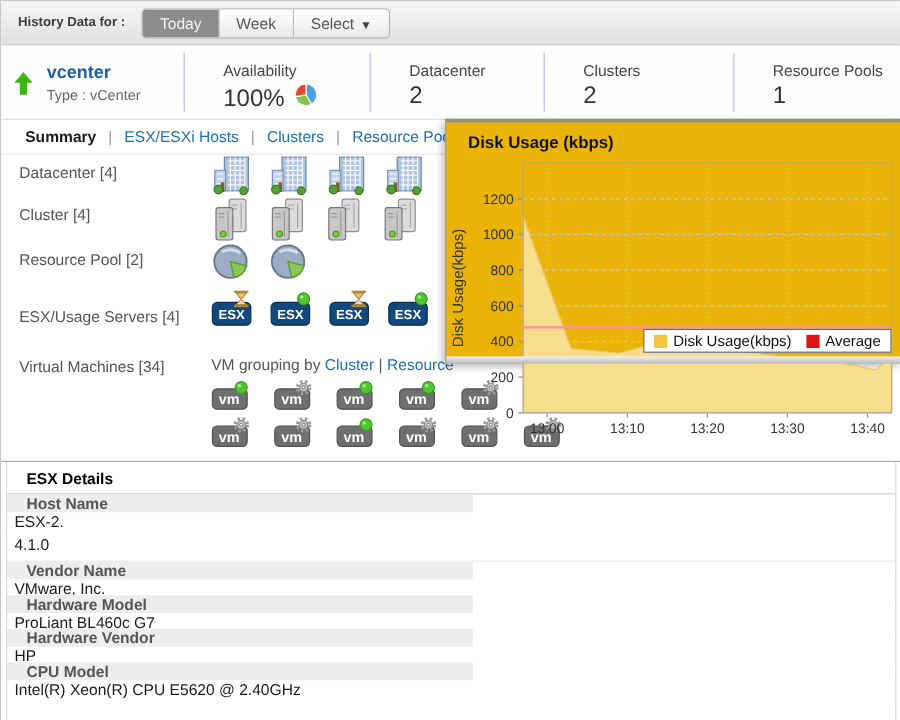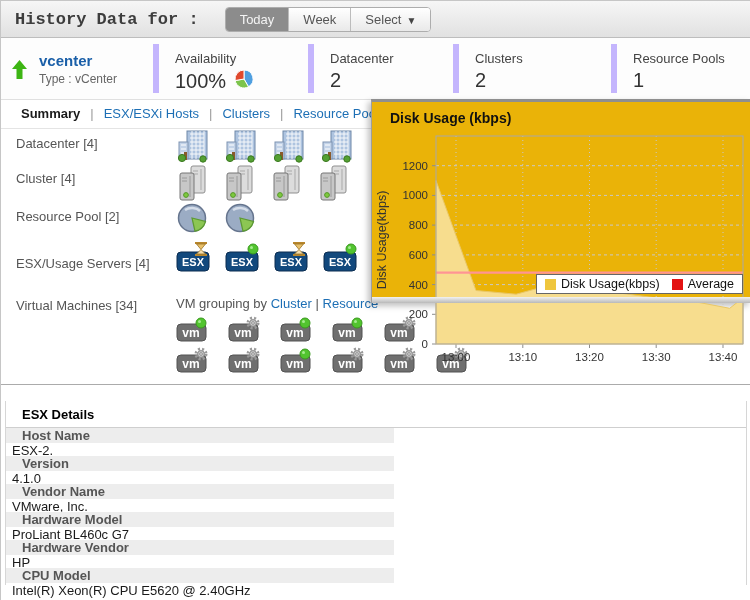--- a/index.html
+++ b/index.html
@@ -4,32 +4,32 @@
 <style>
   * { box-sizing: border-box; margin: 0; padding: 0; }
   html,body { width:750px; height:600px; }
   body { font-family:"Liberation Sans", sans-serif; background:#fff; position:relative; overflow:hidden; }
   .page { position:absolute; inset:0; width:750px; height:600px; border:1px solid #c6c6c6; background:#fff; }
 
   
   .topbar { position:absolute; left:0; top:0; width:750px; height:37px;
     background:linear-gradient(#f6f6f6,#e1e1e1); border-bottom:1px solid #bdbdbd;
     display:flex; align-items:center; padding-left:14px; z-index:2; }
-  .topbar-label { font-size:17px; font-weight:bold; color:#3d3d3d; margin-right:26px;font-family:Liberation Mono, monospace; }
+  .topbar-label { font-size:11px; font-weight:bold; color:#3d3d3d; margin-right:14px; }
   .btn-group { display:flex; border:1px solid #adadad; border-radius:4px; overflow:hidden; background:#fff; }
   .tbtn { font-size:13px; color:#555; padding:4px 14px; background:linear-gradient(#ffffff,#e9e9e9);
     border-right:1px solid #bcbcbc; cursor:pointer; }
   .tbtn:last-child { border-right:none; }
   .tbtn.selected { background:#8c8c8c; color:#f4f4f4; }
   .tbtn .caret { font-size:10px; color:#444; margin-left:5px; }
 
   
   .header { position:absolute; left:0; top:37px; width:750px; height:62px; background:#fdfdfd;
     border-bottom:1px solid #e0e0e0; z-index:2; }
-  .hcol { position:absolute; top:6px; bottom:6px; border-left:6px solid #c4b5fd; padding:7px 0 0 16px; }
+  .hcol { position:absolute; top:6px; bottom:6px; border-left:1px solid #c4b5fd; padding:7px 0 0 32px; }
   .identity { position:absolute; left:0; top:0; width:152px; height:100%; }
   .up-arrow { position:absolute; left:10px; top:22px; }
   .entity-title { position:absolute; left:38px; top:14px; font-size:15px; font-weight:bold; color:#1a5fa8; cursor:pointer; }
   .entity-sub { position:absolute; left:38px; top:34px; font-size:12px; color:#666; }
   .metric-label { font-size:13px; color:#444; }
   .metric-value { font-size:20px; color:#333; margin-top:3px; display:flex; align-items:center; gap:8px; }
 
   
   .tabrow { position:absolute; left:0; top:98px; width:750px; height:30px; background:#fff;
     display:flex; align-items:center; padding-left:20px; border-bottom:1px solid #e4e4e4; z-index:1; font-size:13px; }
@@ -54,21 +54,21 @@
     background:linear-gradient(#f2f2f2,#b9b9b9); }
   .chart-title { position:absolute; left:18px; top:8px; font-size:14px; font-weight:bold; color:#111; }
   #chart-svg { position:absolute; left:0; top:26px; }
   .legend { position:absolute; right:7px; bottom:9px; border:1px solid #666; background:#fff;
     padding:2px 8px; display:flex; align-items:center; gap:12px; font-size:12.5px; color:#111; }
   .legend .litem { display:flex; align-items:center; gap:5px; }
   .legend .swatch { width:11px; height:11px; display:inline-block; }
 
   
   .details { position:absolute; left:0; top:383px; width:750px; height:217px; background:#fff;
-    border-top:1px solid #ababab; z-index:3; padding:16px 4px; }
+    border-top:1px solid #ababab; z-index:3; padding:0 4px; }
   .details-inner { border-left:1px solid #d6d6d6; border-right:1px solid #d6d6d6; height:100%; }
   .details-title { height:27px; line-height:27px; padding-left:16px; font-size:13px; font-weight:bold;
     color:#000; border-bottom:1px solid #cfcfcf; background:#fff; }
   .drow { display:flex; height:28px; border-bottom:1px solid #e3e3e3;flex-direction:column; }
   .dlabel { width:388px; background:#ededed; font-size:13px; font-weight:bold; color:#555;
     display:flex; align-items:center; padding-left:16px; }
   .dgap { width:5px; background:#fff; }
   .dval { flex:1; background:#fff; font-size:13px; color:#1a1a1a; display:flex; align-items:center; padding-left:6px;text-align:right; }
 </style>
 </head>
@@ -427,21 +427,20 @@
   <div class="details">
     <div class="details-inner">
       <div class="details-title">ESX Details</div>
       <div id="detail-rows">
           <div class="drow">
             <div class="dlabel">Host Name</div>
             <div class="dgap"></div>
             <div class="dval">ESX-2.</div>
           </div>
           <div class="drow">
-            <div class="dlabel">Version</div>
             <div class="dgap"></div>
             <div class="dval">4.1.0</div>
           </div>
           <div class="drow">
             <div class="dlabel">Vendor Name</div>
             <div class="dgap"></div>
             <div class="dval">VMware, Inc.</div>
           </div>
           <div class="drow">
             <div class="dlabel">Hardware Model</div>

